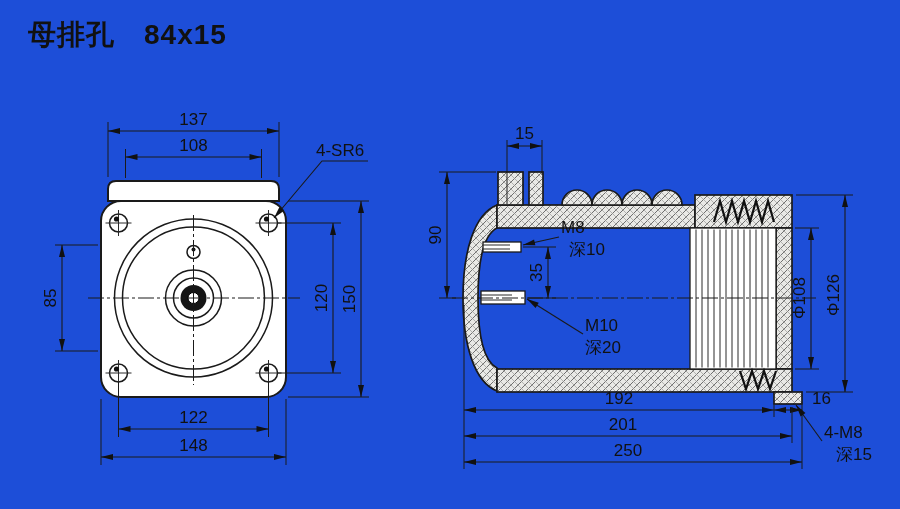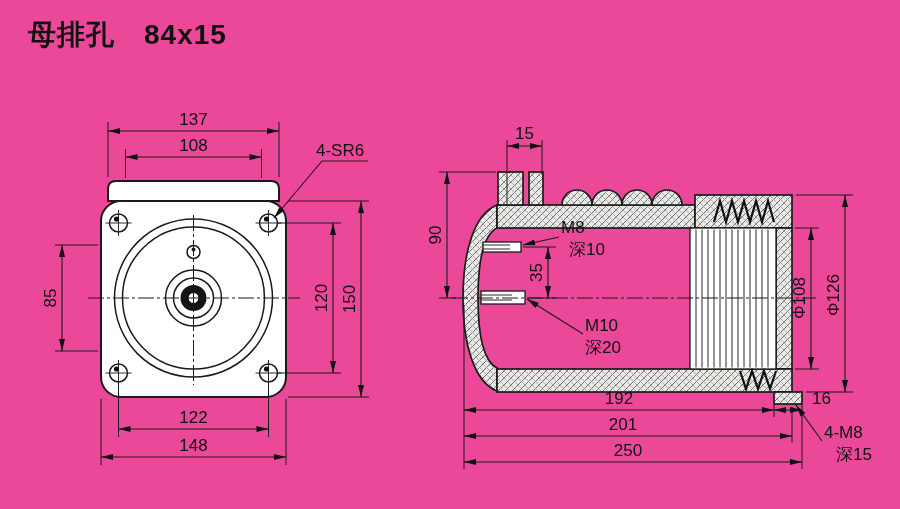--- a/index.html
+++ b/index.html
@@ -1,16 +1,16 @@
 <!DOCTYPE html>
 <html><head>
 <meta charset="utf-8">
 <style>
   html,body { margin:0; padding:0; background:#ffffff; }
-  .page { width:900px; height:509px; background:#ec4899; position:relative; overflow:hidden;
+  .page { width:900px; height:509px; background:#1d4ed8; position:relative; overflow:hidden;
           font-family:"Liberation Sans","DejaVu Sans",sans-serif; }
   svg { display:block; }
   svg text { font-family:"Liberation Sans","DejaVu Sans",sans-serif; fill:#111; }
   .title   { font-size:28px; font-weight:600; letter-spacing:1px; }
   .dimtext { font-size:17px; }
   .outline      { fill:#ffffff; stroke:#1a1a1a; stroke-width:2; }
   .outline-med  { fill:none; stroke:#1a1a1a; stroke-width:1.5; }
   .outline-thin { fill:none; stroke:#2a2a2a; stroke-width:1; }
   .hatch   { fill:url(#hatchPat); stroke:#1a1a1a; stroke-width:1.7; }
   .white   { fill:#ffffff; stroke:#1a1a1a; stroke-width:1.3; }

